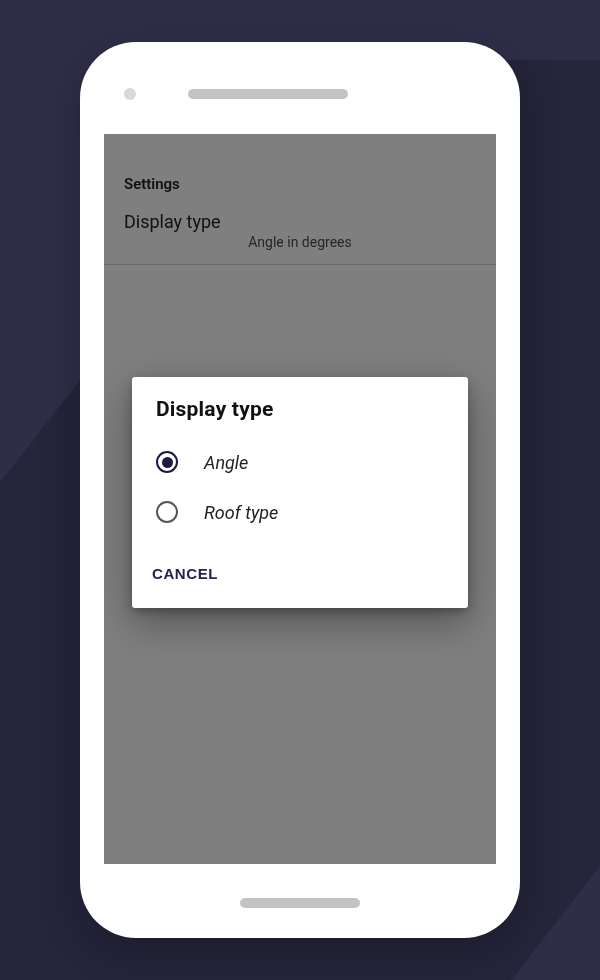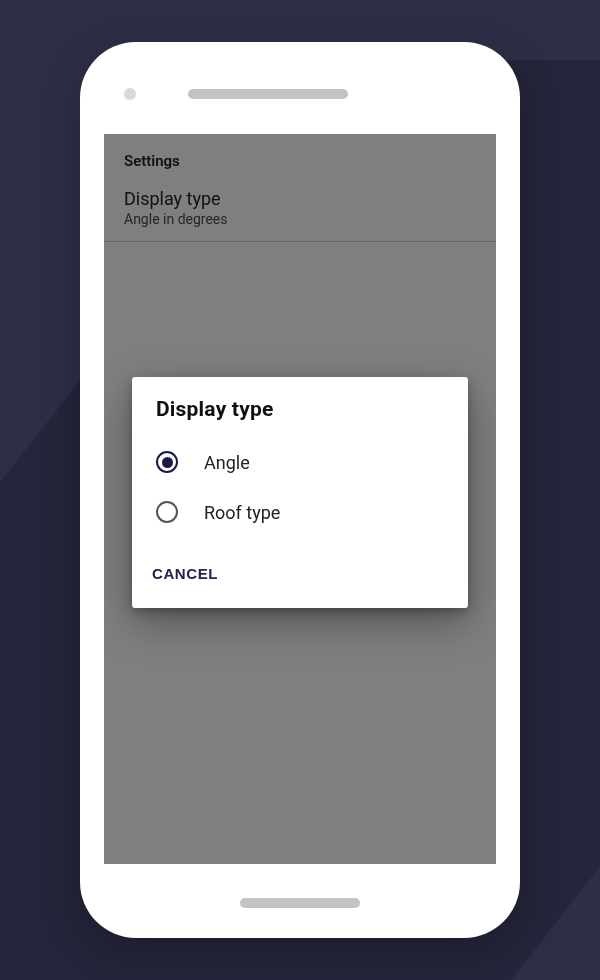--- a/index.html
+++ b/index.html
@@ -80,33 +80,35 @@
     .settings-page {
       position: absolute;
       inset: 0;
       background: #f4f4f4;
     }
     .settings-header {
       padding: 18px 20px 14px 20px;
       font-size: 15px;
       font-weight: 600;
       color: #222;
+      margin-top: 23px;
     }
     .settings-item {
       padding: 4px 20px 14px 20px;
       border-bottom: 1px solid rgba(0,0,0,0.18);
     }
     .settings-item-title {
       font-size: 18px;
       color: #222;
       margin-bottom: 2px;
     }
     .settings-item-subtitle {
       font-size: 14px;
       color: #4a4a4a;
+      text-align: center;
     }
     .scrim {
       position: absolute;
       inset: 0;
       background: rgba(0,0,0,0.48);
     }
     .dialog {
       position: absolute;
       left: 28px;
       right: 28px;
@@ -148,20 +150,21 @@
     .radio-dot {
       width: 11px;
       height: 11px;
       border-radius: 50%;
       background: #1a1a44;
     }
     .radio-label {
       font-size: 18px;
       color: #222;
       margin-left: 26px;
+      font-style: italic;
     }
     .dialog-actions {
       display: flex;
       padding: 8px 14px 8px 8px;
     }
     .cancel-btn {
       background: none;
       border: none;
       color: #22224d;
       font-size: 15px;

